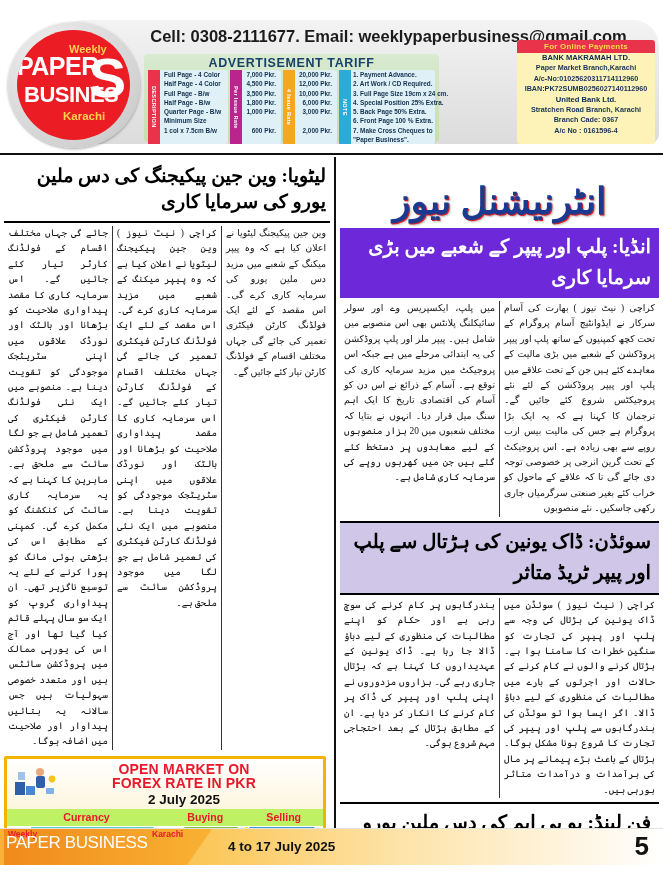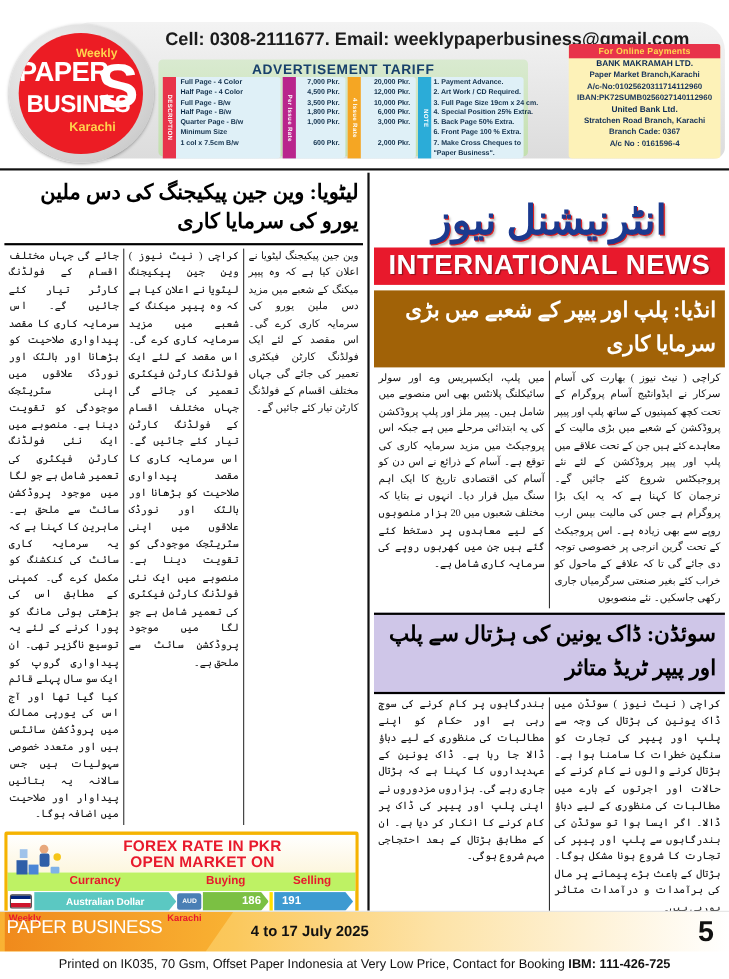--- a/index.html
+++ b/index.html
@@ -67,21 +67,21 @@
     font-size: 56px; font-weight: bold; color: #fff; line-height: .8;
   }
   .lg-karachi {
     position: absolute; left: 46px; top: 80px;
     font-size: 11.5px; font-weight: bold; color: #ffd24d;
   }
 
   
   .tariff {
     position: absolute; left: 144px; top: 54px;
-    width: 336px; height: 88px;
+    width: 295px; height: 88px;
     background: linear-gradient(#d9ead0, #c3dfae);
     border-radius: 4px;
     padding: 2px;
   }
   .tariff-title {
     text-align: center; font-size: 12.5px; font-weight: bold;
     color: #17406b; letter-spacing: .6px; line-height: 13px;
     padding-top: 1px;
   }
   .tariff-cols { display: flex; gap: 2px; padding: 0 2px; }
@@ -166,21 +166,21 @@
     line-height: 42px; direction: rtl; margin-top: 20px;
   }
   .intl-en {
     background: #e8192c; color: #fff;
     font-size: 25px; font-weight: bold; letter-spacing: .5px;
     padding: 2px 0 3px 0; margin-top: 2px;
     text-shadow: 1px 1px 1px rgba(0,0,0,.4);
   }
 
   .head-black {
-    background: #a16207; color: #fff;
+    background: #6d28d9; color: #fff;
     font-size: 19.5px; line-height: 31px;
     padding: 3px 8px 5px 6px; margin-top: 5px;
   }
   .head-lav {
     background: #cfc6e8; color: #000;
     font-size: 19.5px; line-height: 31px;
     padding: 3px 8px 5px 6px;
     margin-top: 4px;
     border-top: 2px solid #000; border-bottom: 2px solid #000;
   }
@@ -433,22 +433,23 @@
       <div class="fx-head">
         <svg class="fx-illus" viewBox="0 0 48 34">
           <rect x="2" y="18" width="10" height="13" fill="#2f5fa8"></rect>
           <rect x="13" y="22" width="9" height="9" fill="#4a86d6"></rect>
           <circle cx="27" cy="8" r="4" fill="#e8a87c"></circle>
           <rect x="23" y="12" width="9" height="12" rx="2" fill="#2f5fa8"></rect>
           <rect x="33" y="24" width="8" height="6" rx="1" fill="#7fb2e8"></rect>
           <circle cx="39" cy="15" r="3.4" fill="#f5c518"></circle>
           <rect x="5" y="8" width="7" height="8" fill="#9fc3ea"></rect>
         </svg>
+        <div class="fx-title">OPEN MARKET ON</div>
         <div class="fx-title">FOREX RATE IN PKR</div>
-        <div class="fx-title">OPEN MARKET ON</div>
+        <div class="fx-date">2 July 2025</div>
       </div>
       <div class="fx-colhead">
         <div class="ch ch-cur">Currancy</div>
         <div class="ch ch-buy">Buying</div>
         <div class="ch ch-sell">Selling</div>
       </div>
       <div class="fx-rows" id="fx-rows">
           <div class="fx-row">
             <span class="flag" style="background: linear-gradient(rgb(0, 36, 125) 0px, rgb(0, 36, 125) 33%, rgb(255, 255, 255) 33%, rgb(255, 255, 255) 66%, rgb(207, 20, 43) 66%, rgb(207, 20, 43) 100%);"></span>
             <span class="name-chip" style="background: rgb(91, 200, 194);">Australian Dollar</span>
@@ -481,21 +482,20 @@
             <span class="fx-divider"></span>
             <span class="sell-chip" style="background: rgb(62, 143, 69);">39.62</span>
           </div>
         </div>
     </div>
   </div>
 
   <div class="col-right">
     <div class="intl-banner">
       <div class="intl-urdu">انٹرنیشنل نیوز</div>
-      <div class="intl-en">INTERNATIONAL NEWS</div>
     </div>
     <div id="stories">
         <div class="urdu-head head-black">انڈیا: پلپ اور پیپر کے شعبے میں بڑی سرمایا کاری</div>
         <div class="article">
           <div class="acol">کراچی ( نیٹ نیوز ) بھارت کی آسام سرکار نے ایڈوانٹیج آسام پروگرام کے تحت کچھ کمپنیوں کے ساتھ پلپ اور پیپر پروڈکشن کے شعبے میں بڑی مالیت کے معاہدے کئے ہیں جن کے تحت علاقے میں پلپ اور پیپر پروڈکشن کے لئے نئے پروجیکٹس شروع کئے جائیں گے۔ ترجمان کا کہنا ہے کہ یہ ایک بڑا پروگرام ہے جس کی مالیت بیس ارب روپے سے بھی زیادہ ہے۔ اس پروجیکٹ کے تحت گرین انرجی پر خصوصی توجہ دی جائے گی تا کہ علاقے کے ماحول کو خراب کئے بغیر صنعتی سرگرمیاں جاری رکھی جاسکیں۔ نئے منصوبوں</div>
           <div class="acol">میں پلپ، ایکسپریس وے اور سولر سائیکلنگ پلانٹس بھی اس منصوبے میں شامل ہیں۔ پیپر ملز اور پلپ پروڈکشن کی یہ ابتدائی مرحلے میں ہے جبکہ اس پروجیکٹ میں مزید سرمایہ کاری کی توقع ہے۔ آسام کے ذرائع نے اس دن کو آسام کی اقتصادی تاریخ کا ایک اہم سنگ میل قرار دیا۔ انہوں نے بتایا کہ مختلف شعبوں میں 20 ہزار منصوبوں کے لیے معاہدوں پر دستخط کئے گئے ہیں جن میں کھربوں روپے کی سرمایہ کاری شامل ہے۔</div>
         </div>
         <div class="urdu-head head-lav">سوئڈن: ڈاک یونین کی ہڑتال سے پلپ اور پیپر ٹریڈ متاثر</div>
         <div class="article">
           <div class="acol">کراچی ( نیٹ نیوز ) سوئڈن میں ڈاک یونین کی ہڑتال کی وجہ سے پلپ اور پیپر کی تجارت کو سنگین خطرات کا سامنا ہوا ہے۔ ہڑتال کرنے والوں نے کام کرنے کے حالات اور اجرتوں کے بارے میں مطالبات کی منظوری کے لیے دباؤ ڈالا۔ اگر ایسا ہوا تو سوئڈن کی بندرگاہوں سے پلپ اور پیپر کی تجارت کا شروع ہونا مشکل ہوگا۔ ہڑتال کے باعث بڑے پیمانے پر مال کی برآمدات و درآمدات متاثر ہورہی ہیں۔</div>
@@ -508,16 +508,13 @@
 
 <div class="footer">
   <div class="foot-band">
     <div class="foot-logo"></div>
     <span class="foot-weekly">Weekly</span>
     <span class="foot-karachi">Karachi</span>
     <span class="foot-logo-main">PAPER BUSINESS</span>
     <span class="foot-date">4 to 17 July 2025</span>
     <span class="foot-page">5</span>
   </div>
-  <div class="foot-print">
-    <span>Printed on IK035, 70 Gsm, Offset Paper Indonesia at Very Low Price, Contact for Booking </span><b>IBM: 111-426-725</b>
-  </div>
 </div>
 
 </body></html>

